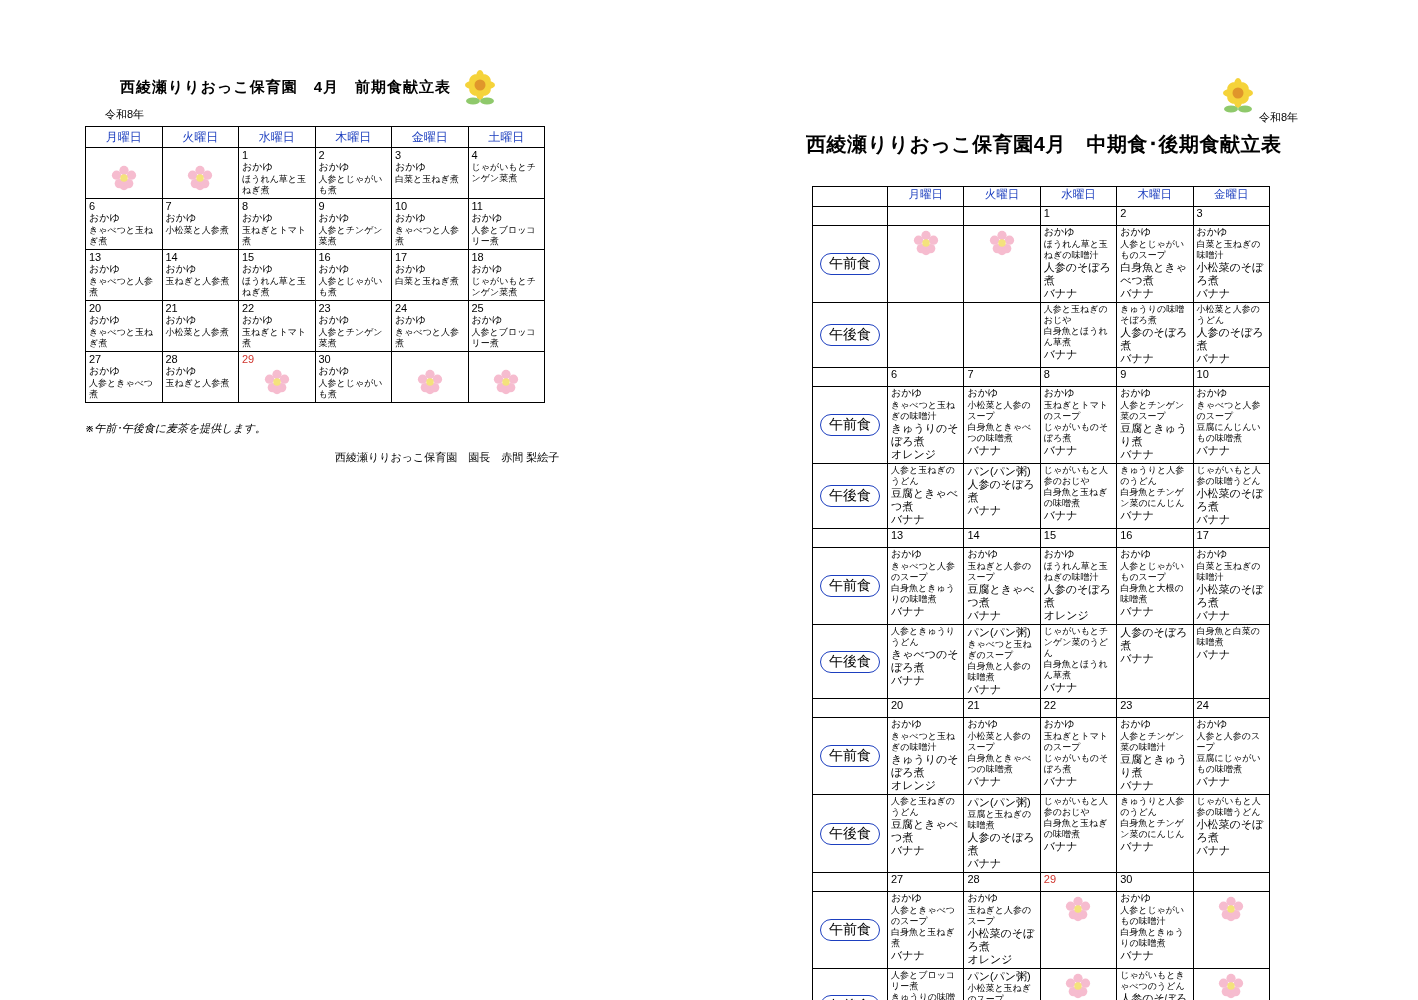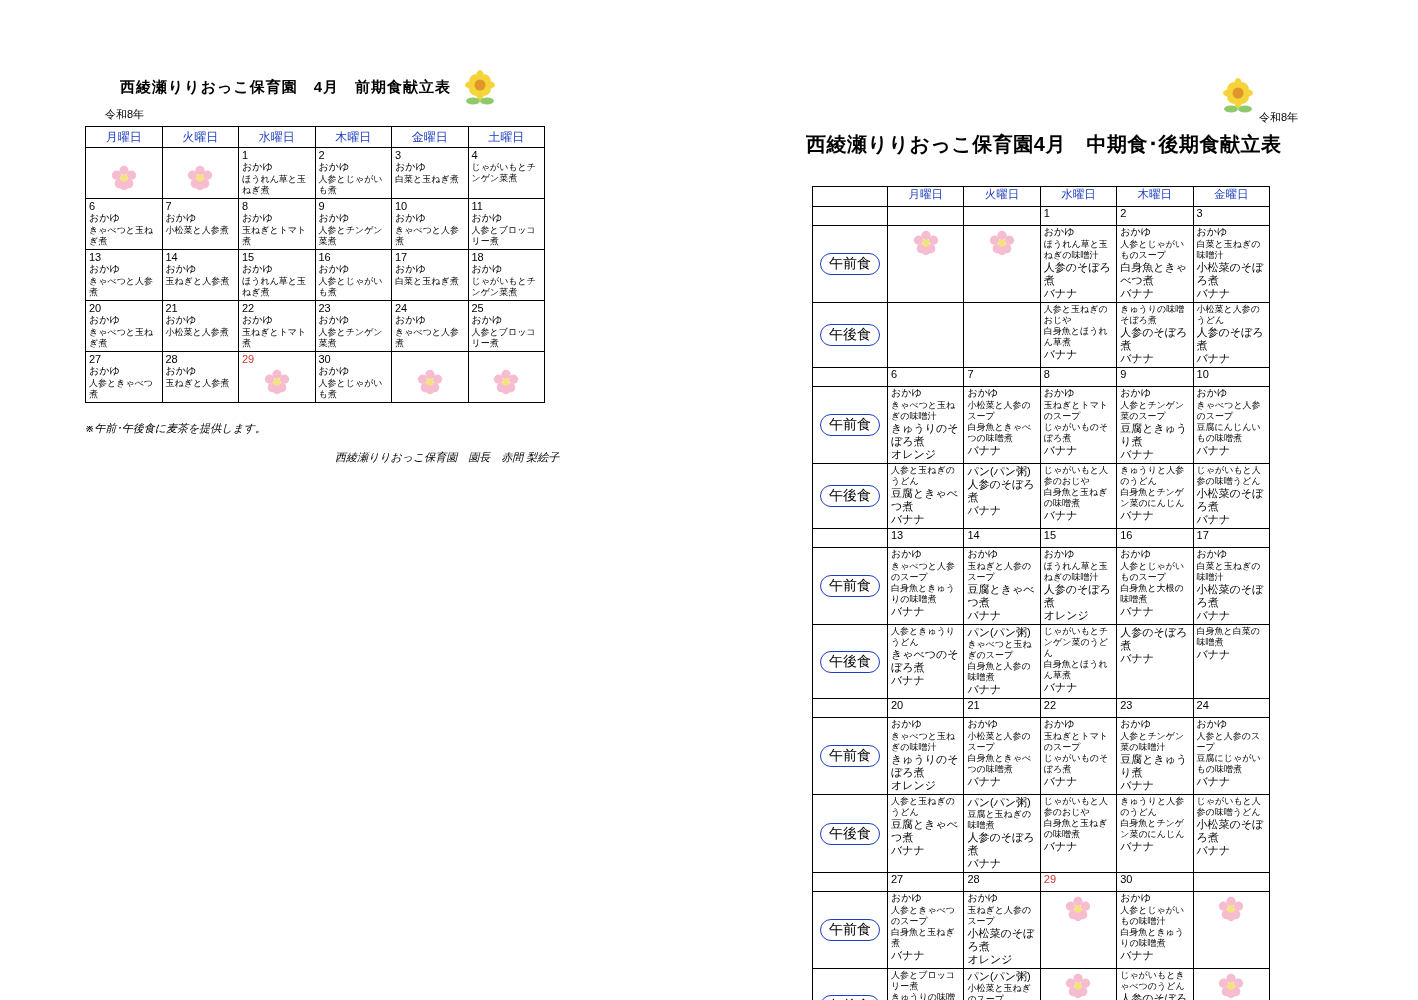--- a/index.html
+++ b/index.html
@@ -17,21 +17,21 @@
   .lbig{font-size:11px;line-height:13px;}
 
   
   #left{position:absolute;left:80px;top:78px;width:560px;}
   #left .title{font-size:15px;font-weight:bold;letter-spacing:1px;margin-left:40px;}
   #left .year{font-size:11px;margin:10px 0 4px 25px;}
   #lt{width:460px;margin-left:5px;}
   #lt th{font-size:12px;color:#1d3fbf;text-align:center;font-weight:normal;height:20px;line-height:20px;}
   #lt td{height:46px;}
   .note{font-size:11px;margin:18px 0 0 5px;font-style:italic;}
-  .sign{font-size:11px;margin:14px 0 0 255px;font-style:italic;}
+  .sign{font-size:11px;margin:14px 0 0 255px;}
 
   
   #right{position:absolute;left:806px;top:88px;width:520px;}
   #right .title{font-size:20px;font-weight:bold;letter-spacing:0.5px;margin-top:43px;}
   #right .year{position:absolute;right:28px;top:22px;font-size:11px;}
   #rt{width:458px;margin-left:6px;margin-top:28px;}
   #rt th{font-size:11.5px;color:#1d3fbf;font-weight:normal;text-align:center;height:19px;}
   #rt td.lbl{text-align:center;vertical-align:middle;width:74px;}
   #rt td.num{height:14px;font-size:11px;text-align:left;padding-left:3px;}
   .pill{display:inline-block;border:1px solid #1d3fbf;border-radius:11px;padding:1px 8px;font-size:14px;color:#000;background:#fff;}

